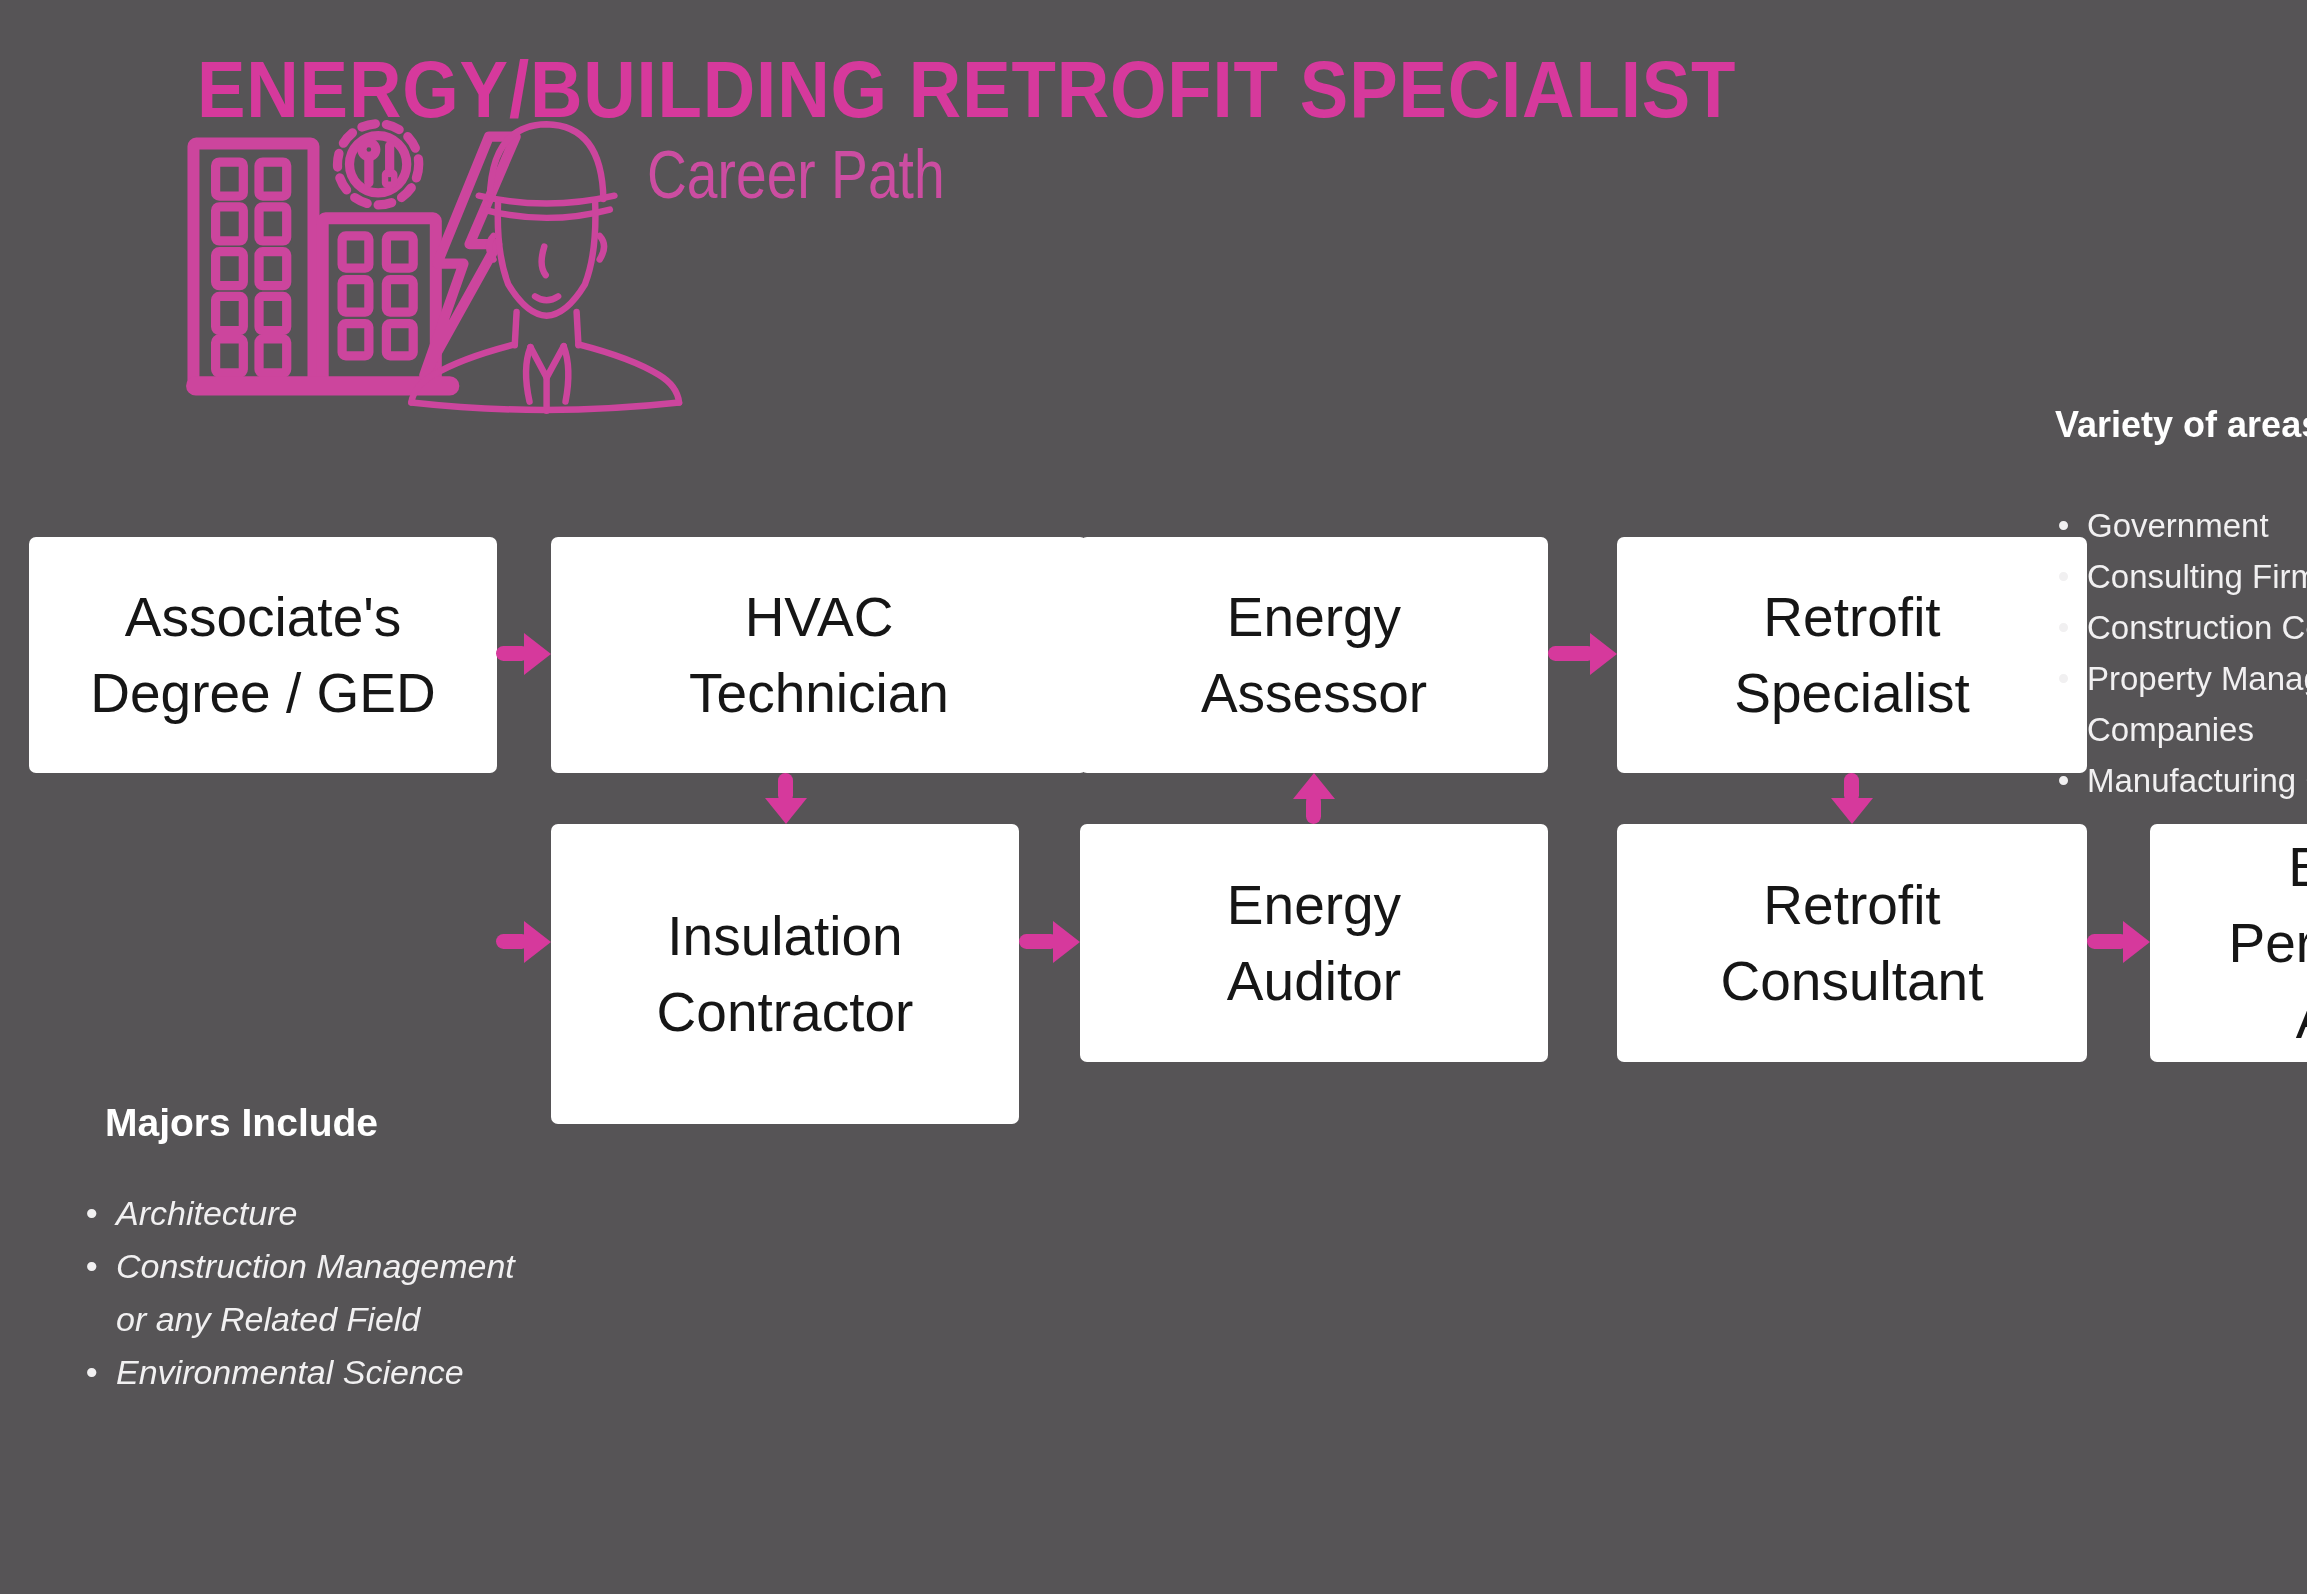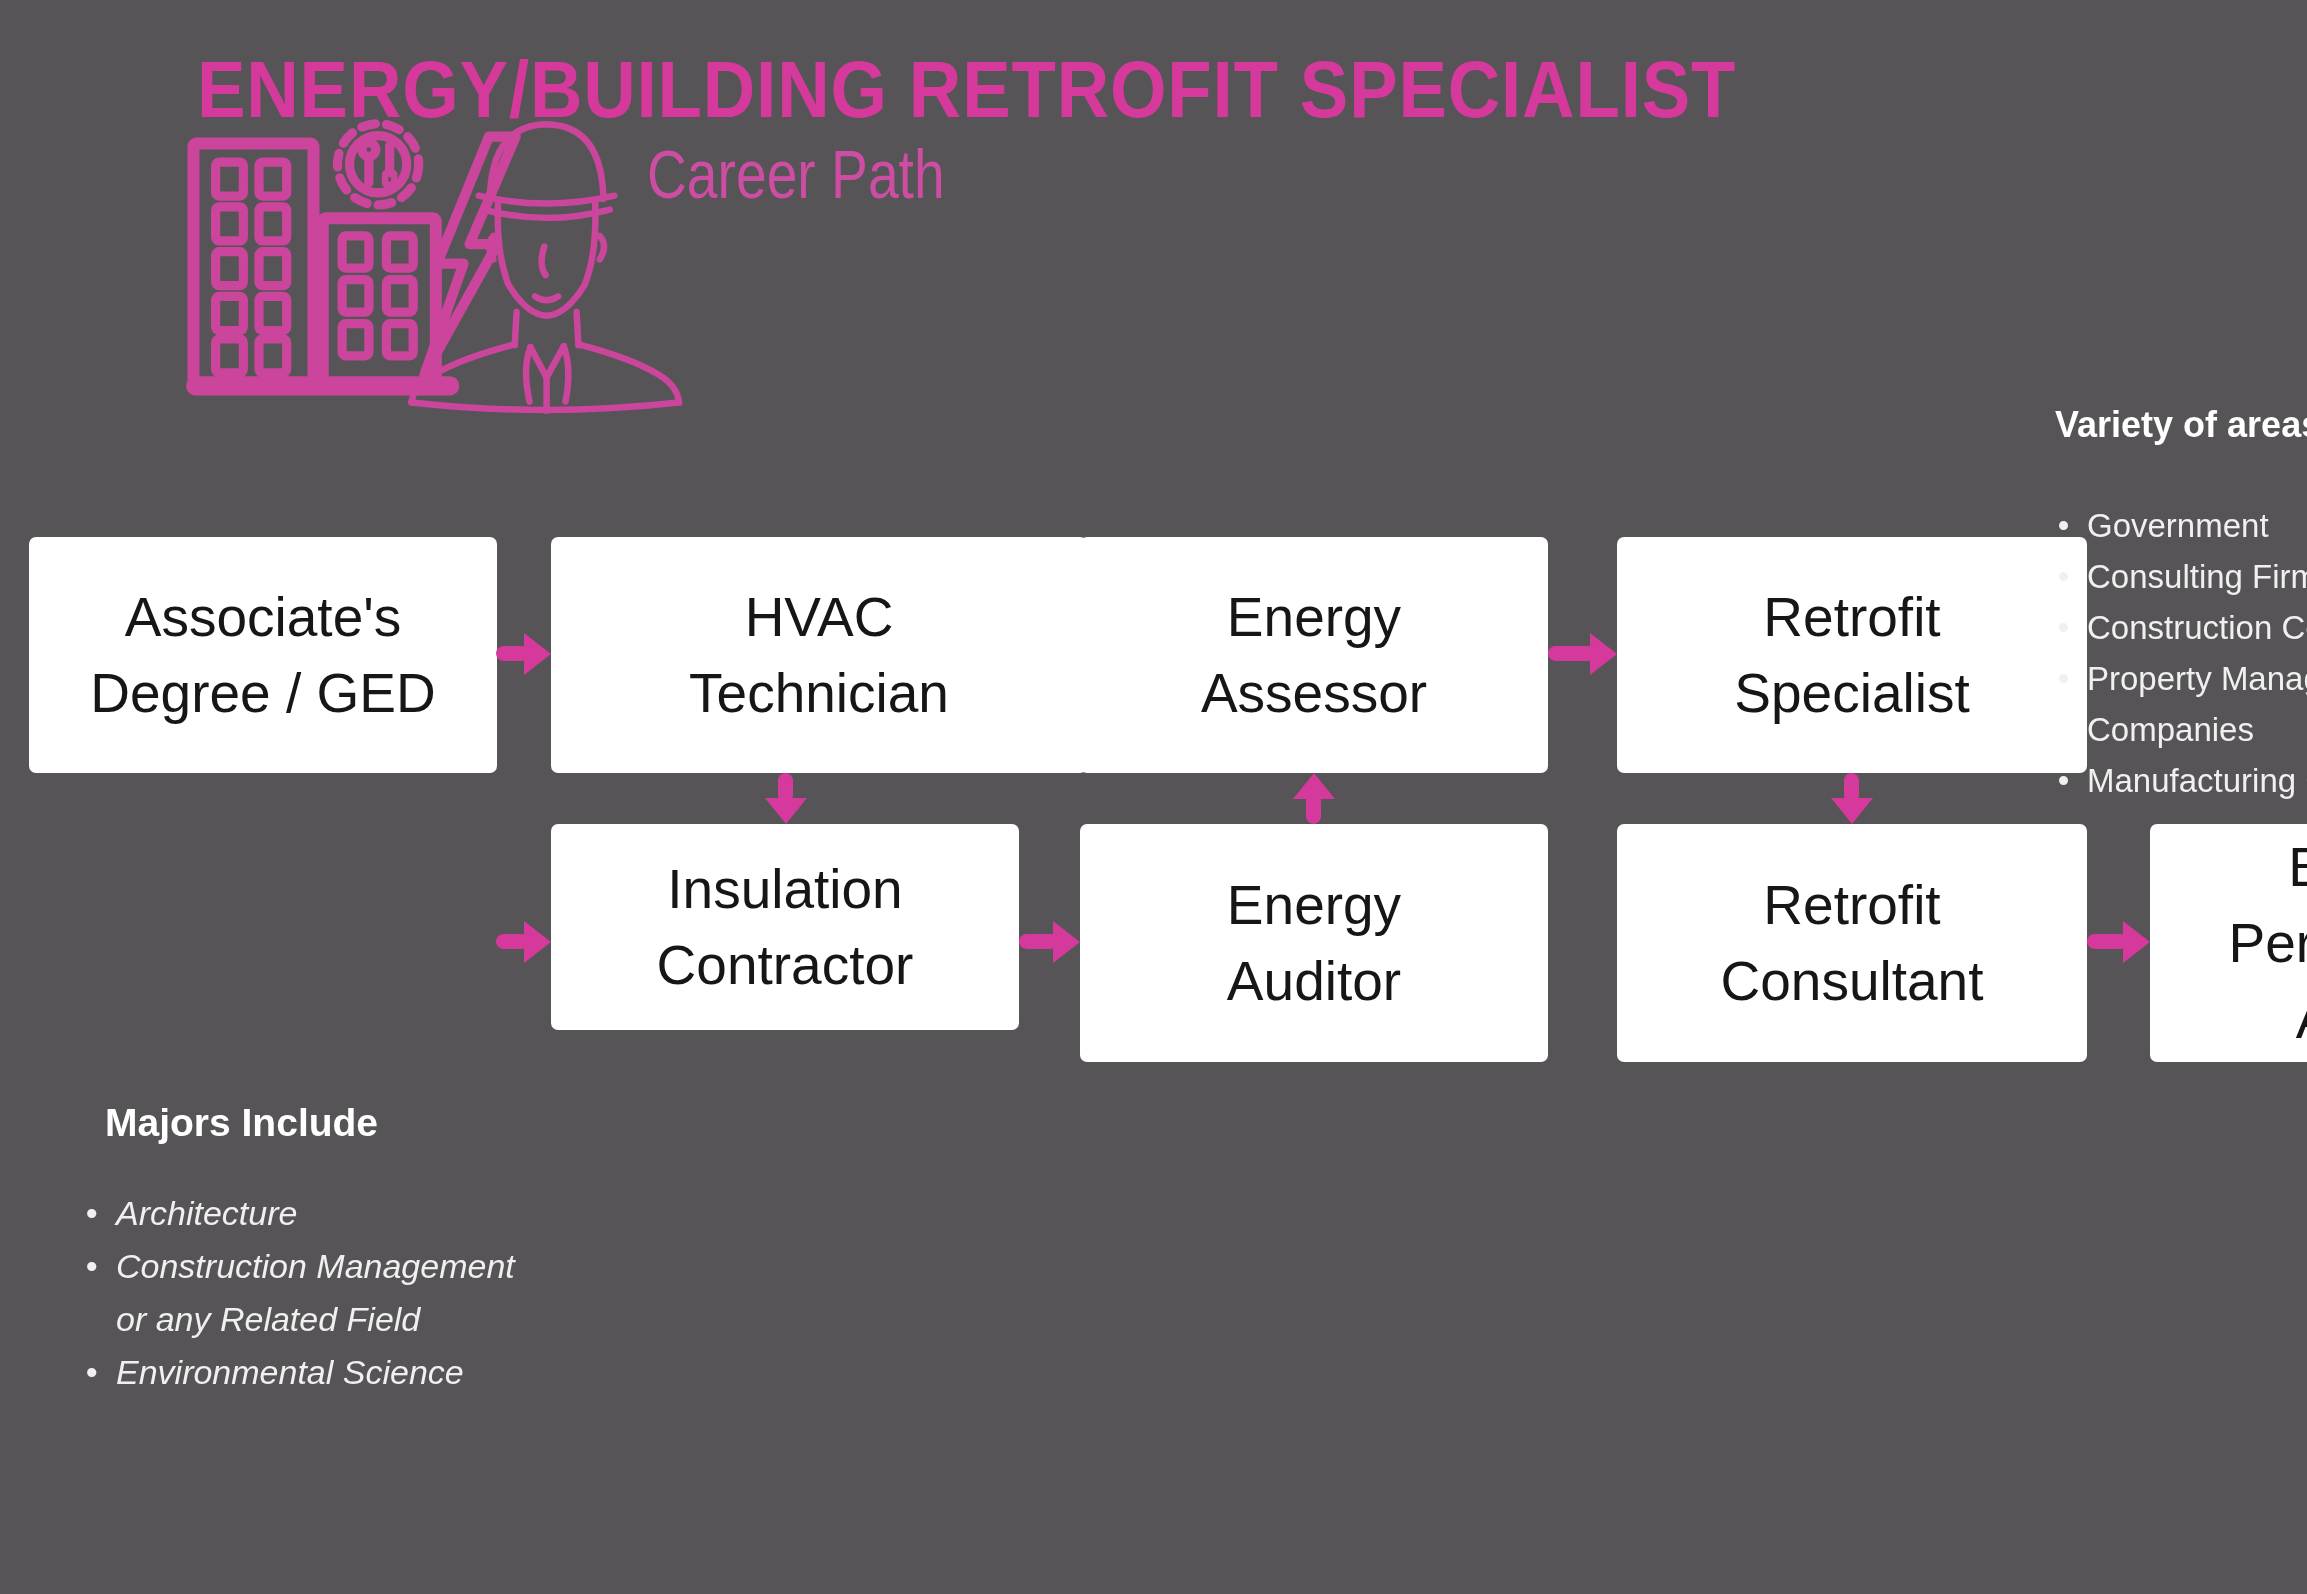--- a/index.html
+++ b/index.html
@@ -140,21 +140,21 @@
   </div>
   <div class="node" style="left:1080px;top:537px;width:468px;height:236px">
     <span>Energy</span>
     <span>Assessor</span>
   </div>
   <div class="node" style="left:1617px;top:537px;width:470px;height:236px">
     <span>Retrofit</span>
     <span>Specialist</span>
   </div>
 
-  <div class="node" style="left:551px;top:824px;width:468px;height:206px">
+  <div class="node" style="left:551px;top:824px;width:468px;height:300px">
     <span>Insulation</span>
     <span>Contractor</span>
   </div>
   <div class="node" style="left:1080px;top:824px;width:468px;height:238px">
     <span>Energy</span>
     <span>Auditor</span>
   </div>
   <div class="node" style="left:1617px;top:824px;width:470px;height:238px">
     <span>Retrofit</span>
     <span>Consultant</span>

